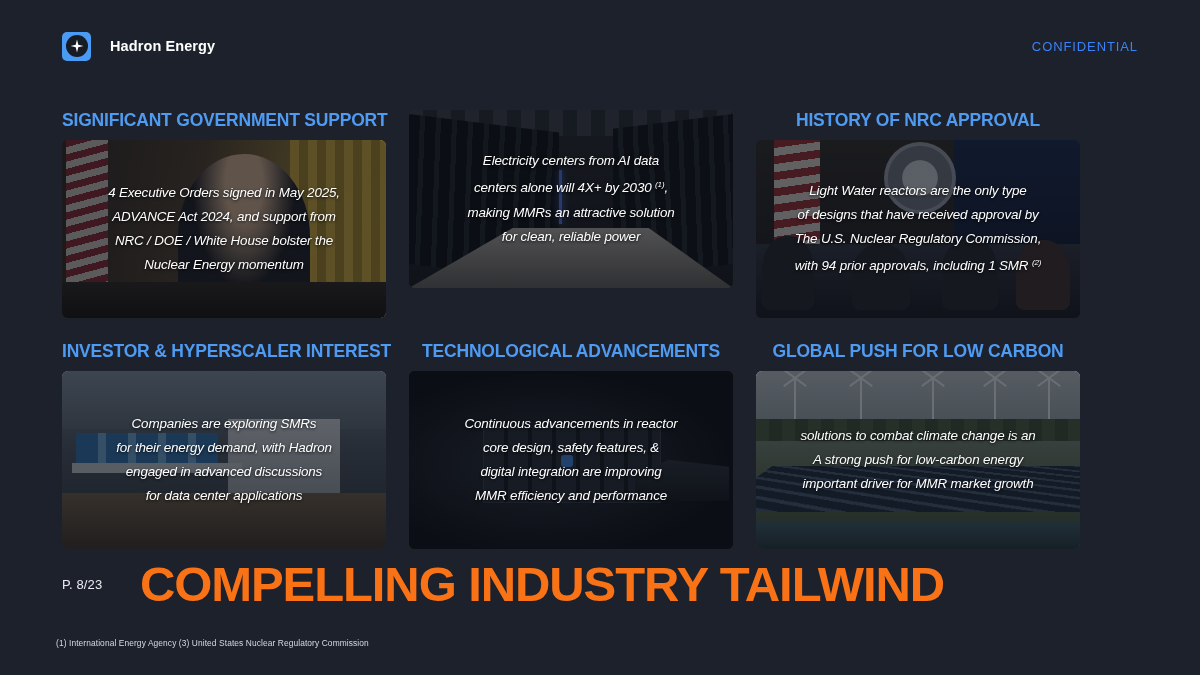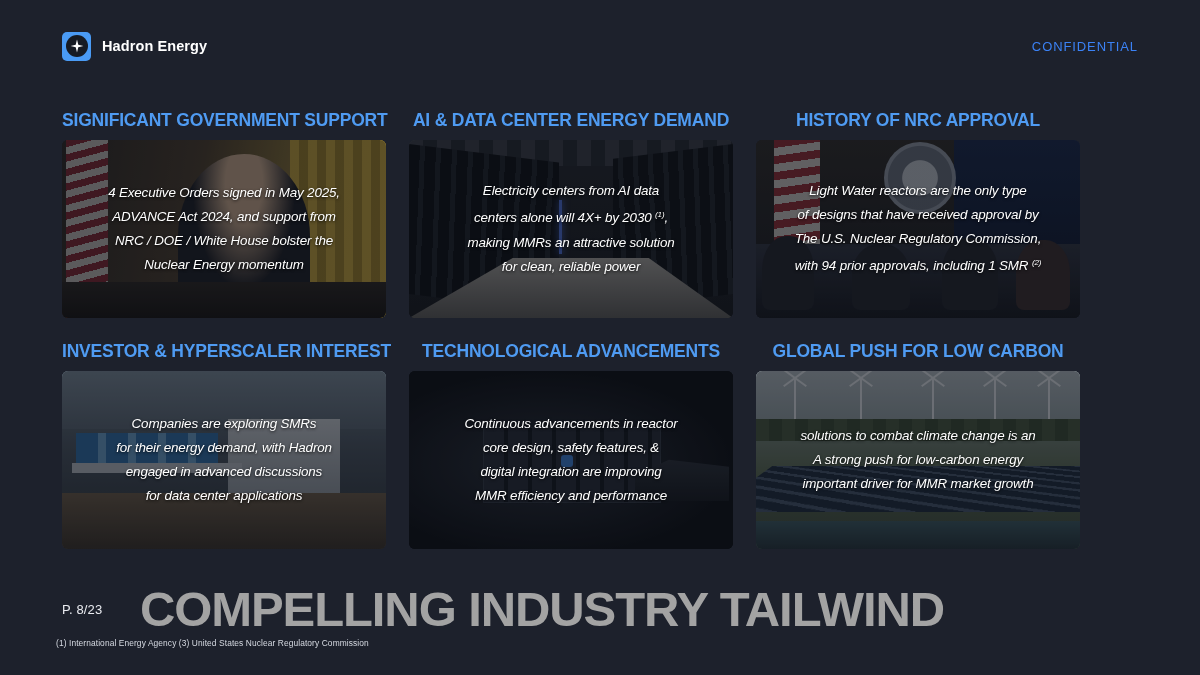--- a/index.html
+++ b/index.html
@@ -24,21 +24,21 @@
     height: 92px;
     display: flex;
     align-items: center;
     justify-content: space-between;
     padding: 0 62px;
     box-sizing: border-box;
   }
   .brand {
     display: flex;
     align-items: center;
-    gap: 11px;
+    gap: 19px;
   }
   .logo-mark {
     width: 29px;
     height: 29px;
     border-radius: 5px;
     background: #4a9bf5;
     display: flex;
     align-items: center;
     justify-content: center;
     flex: none;
@@ -270,37 +270,37 @@
   }
   .s-green .water {
     position: absolute; left: 0; bottom: 0; width: 100%; height: 28px;
     background: linear-gradient(#3c5a62,#24333a);
   }
 
   
   .footer-row {
     position: absolute;
     left: 62px;
-    top: 585px;
+    top: 560px;
     width: 1076px;
     display: flex;
     align-items: center;
   }
   .page-num {
     font-size: 13px;
     color: #e9ebf0;
     letter-spacing: 0.1px;
     width: 78px;
     flex: none;
   }
   .deck-title {
     font-size: 49px;
     font-weight: bold;
     letter-spacing: -1.1px;
-    color: #a3a3a3;
+    color: #f97316;
     white-space: nowrap;
     line-height: 1;
   }
   .footnote {
     position: absolute;
     left: 56px;
     top: 638px;
     font-size: 8.4px;
     color: #d6dae2;
     letter-spacing: 0.1px;
@@ -339,21 +339,20 @@
       <div class="card-text">
         <span class="ln">4 Executive Orders signed in May 2025,</span>
         <span class="ln">ADVANCE Act 2024, and support from</span>
         <span class="ln">NRC / DOE / White House bolster the</span>
         <span class="ln">Nuclear Energy momentum</span>
       </div>
     </div>
   </div>
 
   <div class="card">
-    <div class="card-title">AI &amp; DATA CENTER ENERGY DEMAND</div>
     <div class="card-media">
       <div class="scene s-dc">
         <div class="ceil"></div>
           <div class="rackL"></div>
         <div class="rackR"></div>
           <div class="led"></div>
           <div class="floor"></div>
       </div>
       <div class="scrim"></div>
       <div class="card-text">

